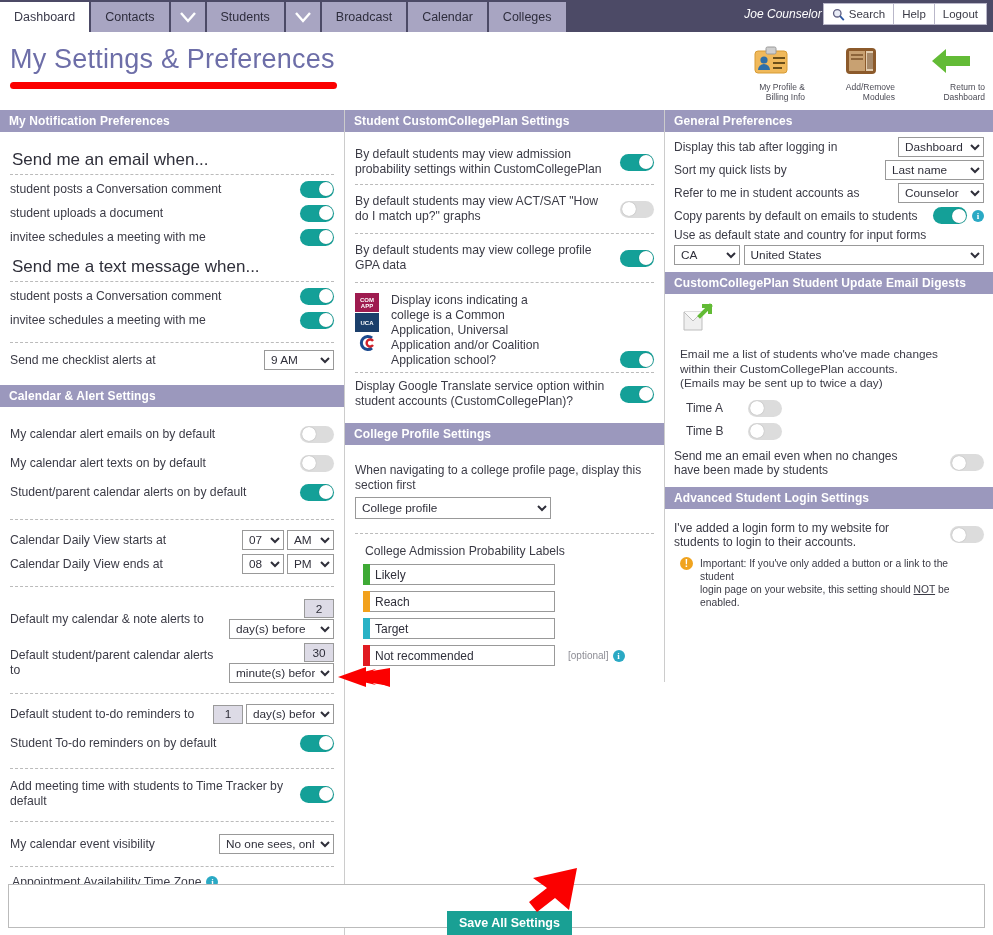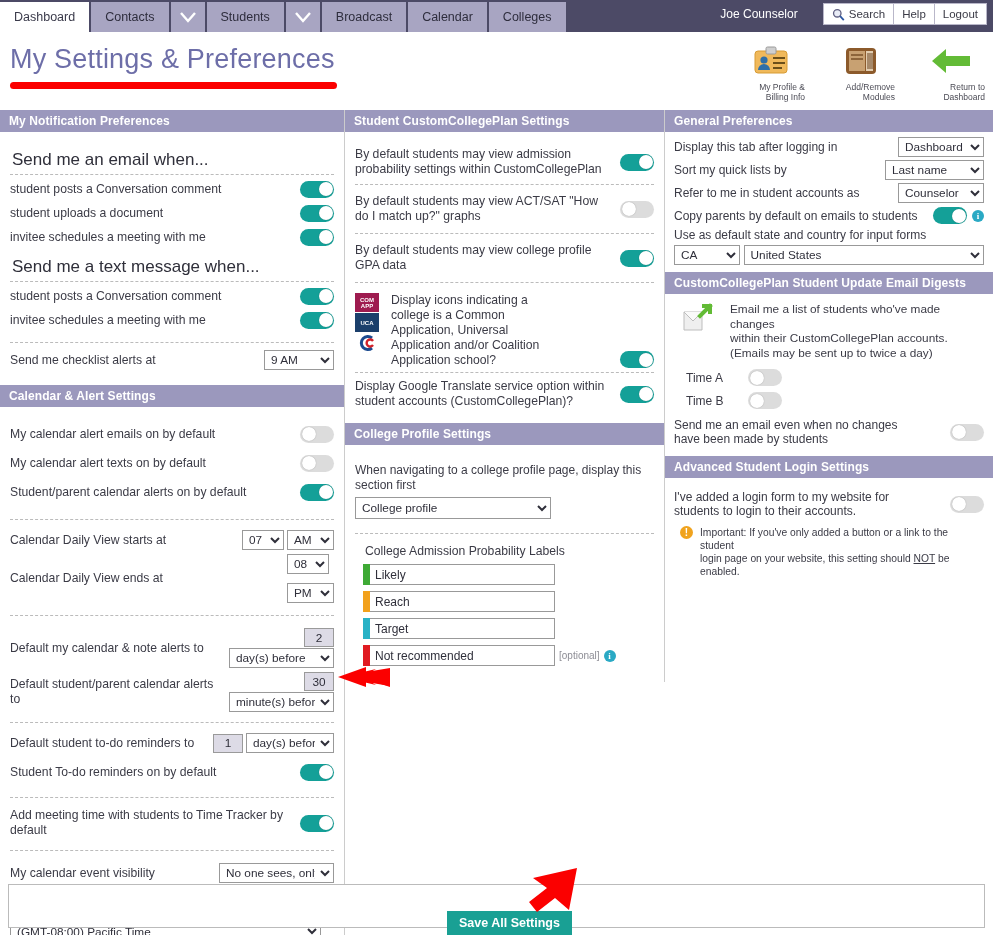--- a/index.html
+++ b/index.html
@@ -35,21 +35,21 @@
   }
   .tab.active { background:#ffffff; color:#3a3a4a; }
   .tab.caret { padding: 0 9px; font-size: 11px; color:#ffffff; }
   .tab.caret svg { display:block; }
 
   #nav-right {
     position: absolute; right: 6px; top: 3px;
     display: flex; align-items: center; gap: 0px;
     color:#ffffff; font-size: 12px;
   }
-  #username { margin-right: 26px; white-space: nowrap; }
+  #username { margin-right: 2px; white-space: nowrap; font-style: italic; }
   .navbtn {
     border: 1px solid #b9b7c9;
     background: #ffffff;
     color: #3b3b46;
     height: 22px;
     display:flex; align-items:center; gap:4px;
     padding: 0 8px;
     font-size: 11.5px;
     margin-left: -1px;
     cursor: pointer;
@@ -184,25 +184,25 @@
   .problabel-title { font-size: 12.2px; padding: 8px 0 6px 2px; }
   .probrow { display:flex; align-items:center; gap:0; margin-bottom: 6px; }
   .swatch { width: 7px; height: 21px; flex:0 0 auto; }
   .probinput {
     width: 185px; height: 21px;
     border:1px solid #999; border-left:none;
     background:#fff; font-size: 12px; color:#2f2f3a;
     padding: 0 5px;
     font-family:"Liberation Sans", sans-serif;
   }
-  .optional { font-size: 10px; color:#8d8d95; margin-left:4px; display:flex; align-items:center; gap:4px;}
+  .optional { font-size: 10px; color:#8d8d95; margin-left:13px; display:flex; align-items:center; gap:4px;}
 
   
   .rrow { display:flex; align-items:center; justify-content:space-between; min-height:21px; gap:6px; }
-  .digest-top { display:flex; gap:10px; padding: 8px 0 6px 6px; align-items:flex-start; }
+  .digest-top { display:flex; gap:10px; padding: 8px 0 6px 6px; align-items:flex-start;flex-direction:column; }
   .digest-text { font-size: 11.8px; line-height: 14.5px; color:#3b3b46; }
   .timerow { display:flex; align-items:center; gap:18px; padding:3px 0 3px 12px; }
   .timerow .tl { font-size:12px; width:44px; }
   .note {
     display:flex; gap:7px; padding: 8px 8px 0 6px; align-items:flex-start;
   }
   .note-text { font-size: 10.3px; line-height: 13px; color:#3b3b46; }
 
   
   #bottombar {
@@ -413,21 +413,21 @@
 
       <div class="row">
         <span class="lbl">Calendar Daily View starts at</span>
         <span style="display:flex; gap:3px;">
           <select style="width:42px"><option>07</option></select>
           <select style="width:47px"><option>AM</option></select>
         </span>
       </div>
       <div class="row">
         <span class="lbl">Calendar Daily View ends at</span>
-        <span style="display:flex; gap:9px;flex-direction:column;">
+        <span style="display:flex; gap:3px;">
           <select style="width:42px"><option>08</option></select>
           <select style="width:47px"><option>PM</option></select>
         </span>
       </div>
 
       <div style="height:8px"></div>
       <div class="dashed"></div>
       <div style="height:8px"></div>
 
       <div class="row" style="min-height:42px">

